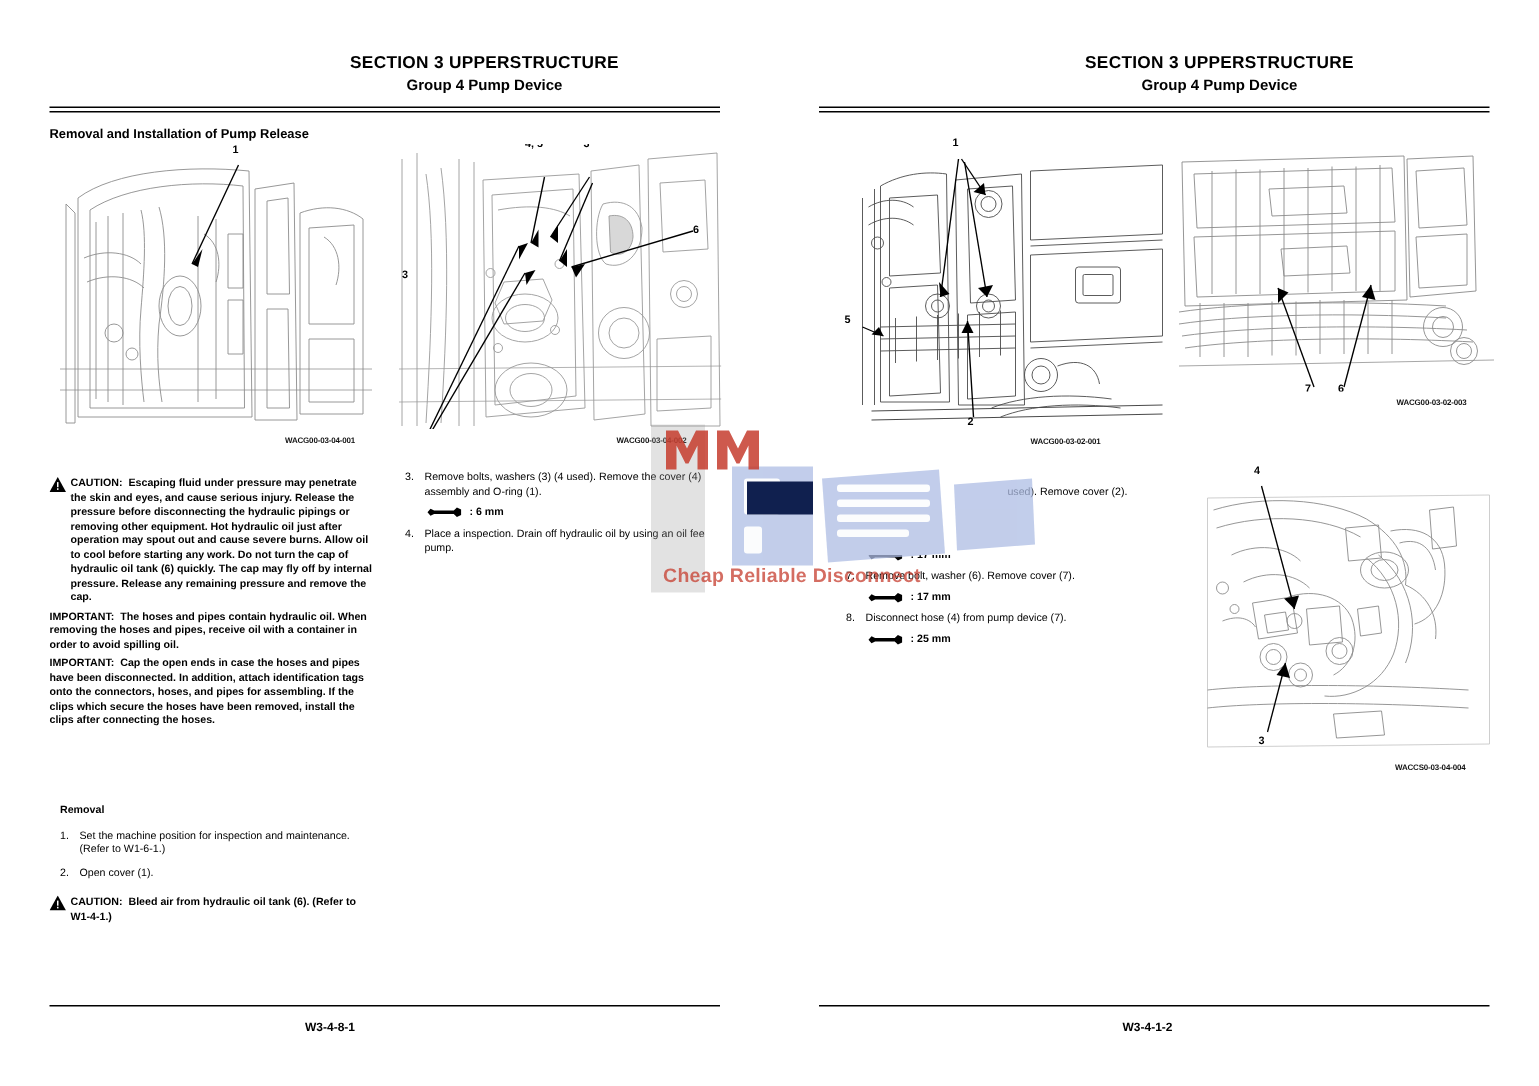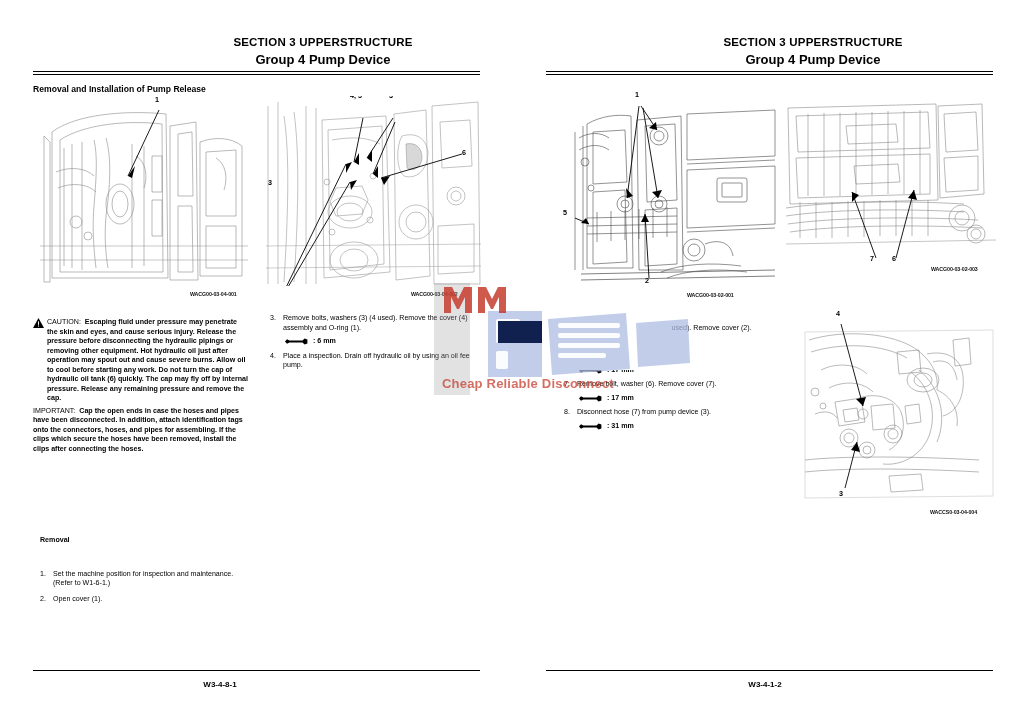--- a/index.html
+++ b/index.html
@@ -35,21 +35,21 @@
   
   .hdr-section {
     text-align: center;
     font-size: 11.5px;
     font-weight: bold;
     letter-spacing: .2px;
     margin: 0;
   }
   .hdr-group {
     text-align: center;
-    font-size: 13px;
+    font-size: 10px;
     font-weight: bold;
     margin: 0;
   }
   .hdr-rule {
     border: 0;
     border-top: 1.6px solid #000;
     border-bottom: 0.8px solid #000;
     height: 2px;
     margin: 0;
     box-sizing: content-box;
@@ -91,21 +91,21 @@
     margin-bottom: 3px;
   }
   .row .marker {
     flex: 0 0 auto;
     white-space: nowrap;
   }
   .row .txt {
     flex: 1 1 auto;
   }
   .lbl {
-    font-weight: normal;
+    font-weight: bold;
     white-space: nowrap;
   }
   .num-marker {
     width: 13px;
     text-align: left;
     font-weight: normal;
   }
   .ol-row { font-weight: normal; }
   
   .warn-tri {
@@ -307,42 +307,59 @@
             <path d="M5.5 0 L11 10 L0 10 Z" fill="#000"></path>
             <rect x="5" y="3.4" width="1" height="3.4" fill="#fff"></rect>
             <rect x="5" y="7.5" width="1" height="1.1" fill="#fff"></rect>
           </svg>
           <div class="txt">
             <span class="lbl">CAUTION:</span>
             &nbsp;<span>Escaping fluid under pressure may penetrate the skin and eyes, and cause serious injury. Release the pressure before disconnecting the hydraulic pipings or removing other equipment. Hot hydraulic oil just after operation may spout out and cause severe burns. Allow oil to cool before starting any work. Do not turn the cap of hydraulic oil tank (6) quickly. The cap may fly off by internal pressure. Release any remaining pressure and remove the cap.</span>
           </div>
         </div>
 
+        <div class="row" style="margin-top:2px;">
+          <div class="txt" style="padding-left:0;">
+            <span class="lbl">IMPORTANT:</span>
+            &nbsp;<span>The hoses and pipes contain hydraulic oil. When removing the hoses and pipes, receive oil with a container in order to avoid spilling oil.</span>
+          </div>
+        </div>
 
         <div class="row" style="margin-top:2px;">
           <div class="txt">
             <span class="lbl">IMPORTANT:</span>
             &nbsp;<span>Cap the open ends in case the hoses and pipes have been disconnected. In addition, attach identification tags onto the connectors, hoses, and pipes for assembling. If the clips which secure the hoses have been removed, install the clips after connecting the hoses.</span>
           </div>
         </div>
       </div>
 
       <div class="blk body-text" style="left:40px; top:536px; width:208px;">
-        <div style="font-weight:bold; margin-bottom:24px;">Removal</div>
+        <div style="font-weight:bold; margin-bottom:7px;">Removal</div>
 
         <div class="row ol-row">
           <span class="marker num-marker">1.</span>
           <span class="txt">Set the machine position for inspection and maintenance. (Refer to W1-6-1.)</span>
         </div>
 
         <div class="row ol-row" style="margin-top:6px;">
           <span class="marker num-marker">2.</span>
           <span class="txt">Open cover (1).</span>
         </div>
 
+        <div class="row" style="margin-top:10px; margin-left:-7px;">
+          <svg class="warn-tri" viewBox="0 0 11 10">
+            <path d="M5.5 0 L11 10 L0 10 Z" fill="#000"></path>
+            <rect x="5" y="3.4" width="1" height="3.4" fill="#fff"></rect>
+            <rect x="5" y="7.5" width="1" height="1.1" fill="#fff"></rect>
+          </svg>
+          <div class="txt">
+            <span class="lbl">CAUTION:</span>
+            &nbsp;<span>Bleed air from hydraulic oil tank (6). (Refer to W1-4-1.)</span>
+          </div>
+        </div>
       </div>
 
       <div class="blk body-text" style="left:270px; top:314px; width:208px;">
 
         <div class="row ol-row">
           <span class="marker num-marker">3.</span>
           <span class="txt">Remove bolts, washers (3) (4 used). Remove the cover (4) assembly and O-ring (1).</span>
         </div>
 
         <div class="wrench-line">
@@ -542,27 +559,27 @@
         </div>
         <div class="wrench-line">
           <svg width="26" height="9" viewBox="0 0 26 9">
             <path d="M2 4.5 L4 2.2 L6.4 3.4 L19.5 3.4 L21.6 1.4 L24.4 2.6 L24.4 6.4 L21.6 7.6 L19.5 5.6 L6.4 5.6 L4 6.8 Z" fill="#000"></path>
           </svg>
           <span>: 17 mm</span>
         </div>
 
         <div class="row ol-row" style="margin-top:2px;">
           <span class="marker num-marker">8.</span>
-          <span class="txt">Disconnect hose (7) from pump device (3).</span>
+          <span class="txt">Disconnect hose (4) from pump device (7).</span>
         </div>
         <div class="wrench-line">
           <svg width="26" height="9" viewBox="0 0 26 9">
             <path d="M2 4.5 L4 2.2 L6.4 3.4 L19.5 3.4 L21.6 1.4 L24.4 2.6 L24.4 6.4 L21.6 7.6 L19.5 5.6 L6.4 5.6 L4 6.8 Z" fill="#000"></path>
           </svg>
-          <span>: 31 mm</span>
+          <span>: 25 mm</span>
         </div>
       </div>
 
       <div class="ftr-rule" style="position:absolute; left:33px; top:670px; width:447px;"></div>
       <div class="blk ftr-num" style="left:212px; top:680px; width:80px;">W3-4-1-2</div>
 
     </div>
   </div>
 </div>
 

